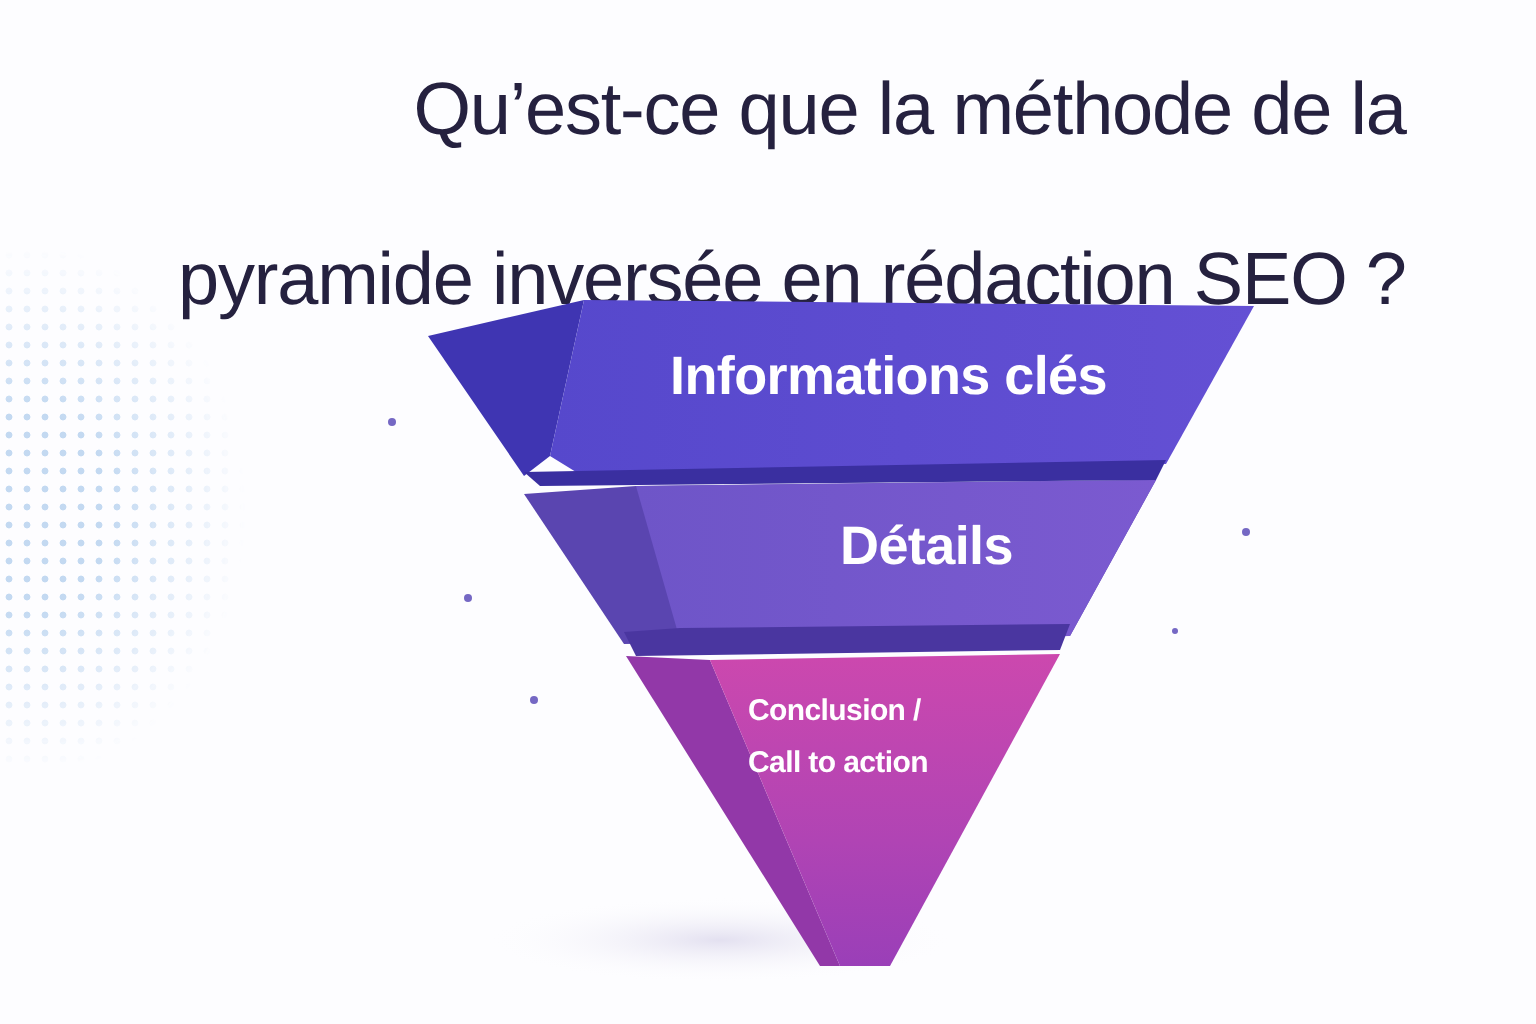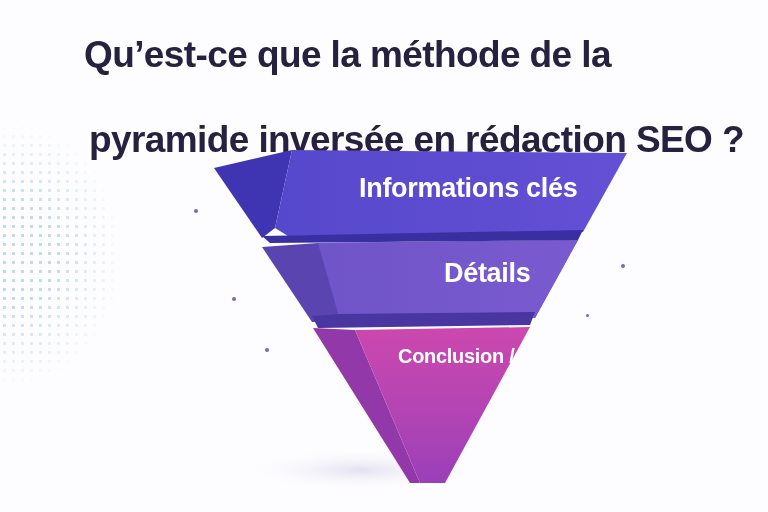--- a/index.html
+++ b/index.html
@@ -11,34 +11,34 @@
   .halftone {
     position: absolute; left: 0; top: 105px; width: 150px; height: 300px;
     background-image: radial-gradient(circle, #b9d3ef 1.5px, transparent 1.9px);
     background-size: 9px 9px;
     -webkit-mask-image: radial-gradient(ellipse 90% 55% at 10% 50%, #000 30%, transparent 80%);
     mask-image: radial-gradient(ellipse 90% 55% at 10% 50%, #000 30%, transparent 80%);
     opacity: 0.85;
   }
   .title {
     position: absolute; left: 84px; top: 33px; margin: 0;
-    color: #25213f; font-weight: bold; font-size: 37px; line-height: 43px;
+    color: #25213f; font-weight: normal; font-size: 37px; line-height: 43px;
     letter-spacing: -0.6px;
+    text-align: right;
   }
   .title span { display: block; white-space: nowrap; }
   .title .l2 { padding-left: 5px; margin-top: 42px; }
   svg.pyr { position: absolute; left: 0; top: 0; }
   .label {
     position: absolute; color: #ffffff; font-weight: bold; white-space: nowrap;
     letter-spacing: -0.3px;
-    margin-left: 24px;
   }
   .label-top { left: 335px; top: 173px; font-size: 27px; }
   .label-mid { left: 420px; top: 258px; font-size: 27px; }
-  .label-bot { left: 374px; top: 343px; font-size: 20px; line-height: 26px; width: 128px; overflow: hidden; }
+  .label-bot { left: 374px; top: 343px; font-size: 15px; line-height: 26px; width: 128px; overflow: hidden; }
   .dot { position: absolute; width: 4px; height: 4px; border-radius: 50%; background: #7568c4; }
 </style>
 </head>
 <body>
 
 <div class="halftone"></div>
 
 <h1 class="title">
   <span class="l1">Qu’est-ce que la méthode de la</span>
   <span class="l2">pyramide inversée en rédaction SEO ?</span>
@@ -82,19 +82,20 @@
     <polygon points="214,168 292,150 275,228 262,238" fill="#3f35b2"></polygon>
     <polygon points="292,150 627,153 583,232 288,236 275,228" fill="url(#gTop)"></polygon>
     <polygon points="262,236 583,230 578,240 270,243" fill="#3a2fa0"></polygon>
   </g>
 </svg>
 
 <div class="label label-top">Informations clés</div>
 <div class="label label-mid">Détails</div>
 <div class="label label-bot">
   <div>Conclusion /</div>
+  <div>Call to action</div>
 </div>
 
 <div class="dot" style="left:194px;top:209px"></div>
 <div class="dot" style="left:232px;top:297px"></div>
 <div class="dot" style="left:265px;top:348px"></div>
 <div class="dot" style="left:621px;top:264px"></div>
 <div class="dot" style="left:586px;top:314px;width:3px;height:3px"></div>
 
 </body></html>

